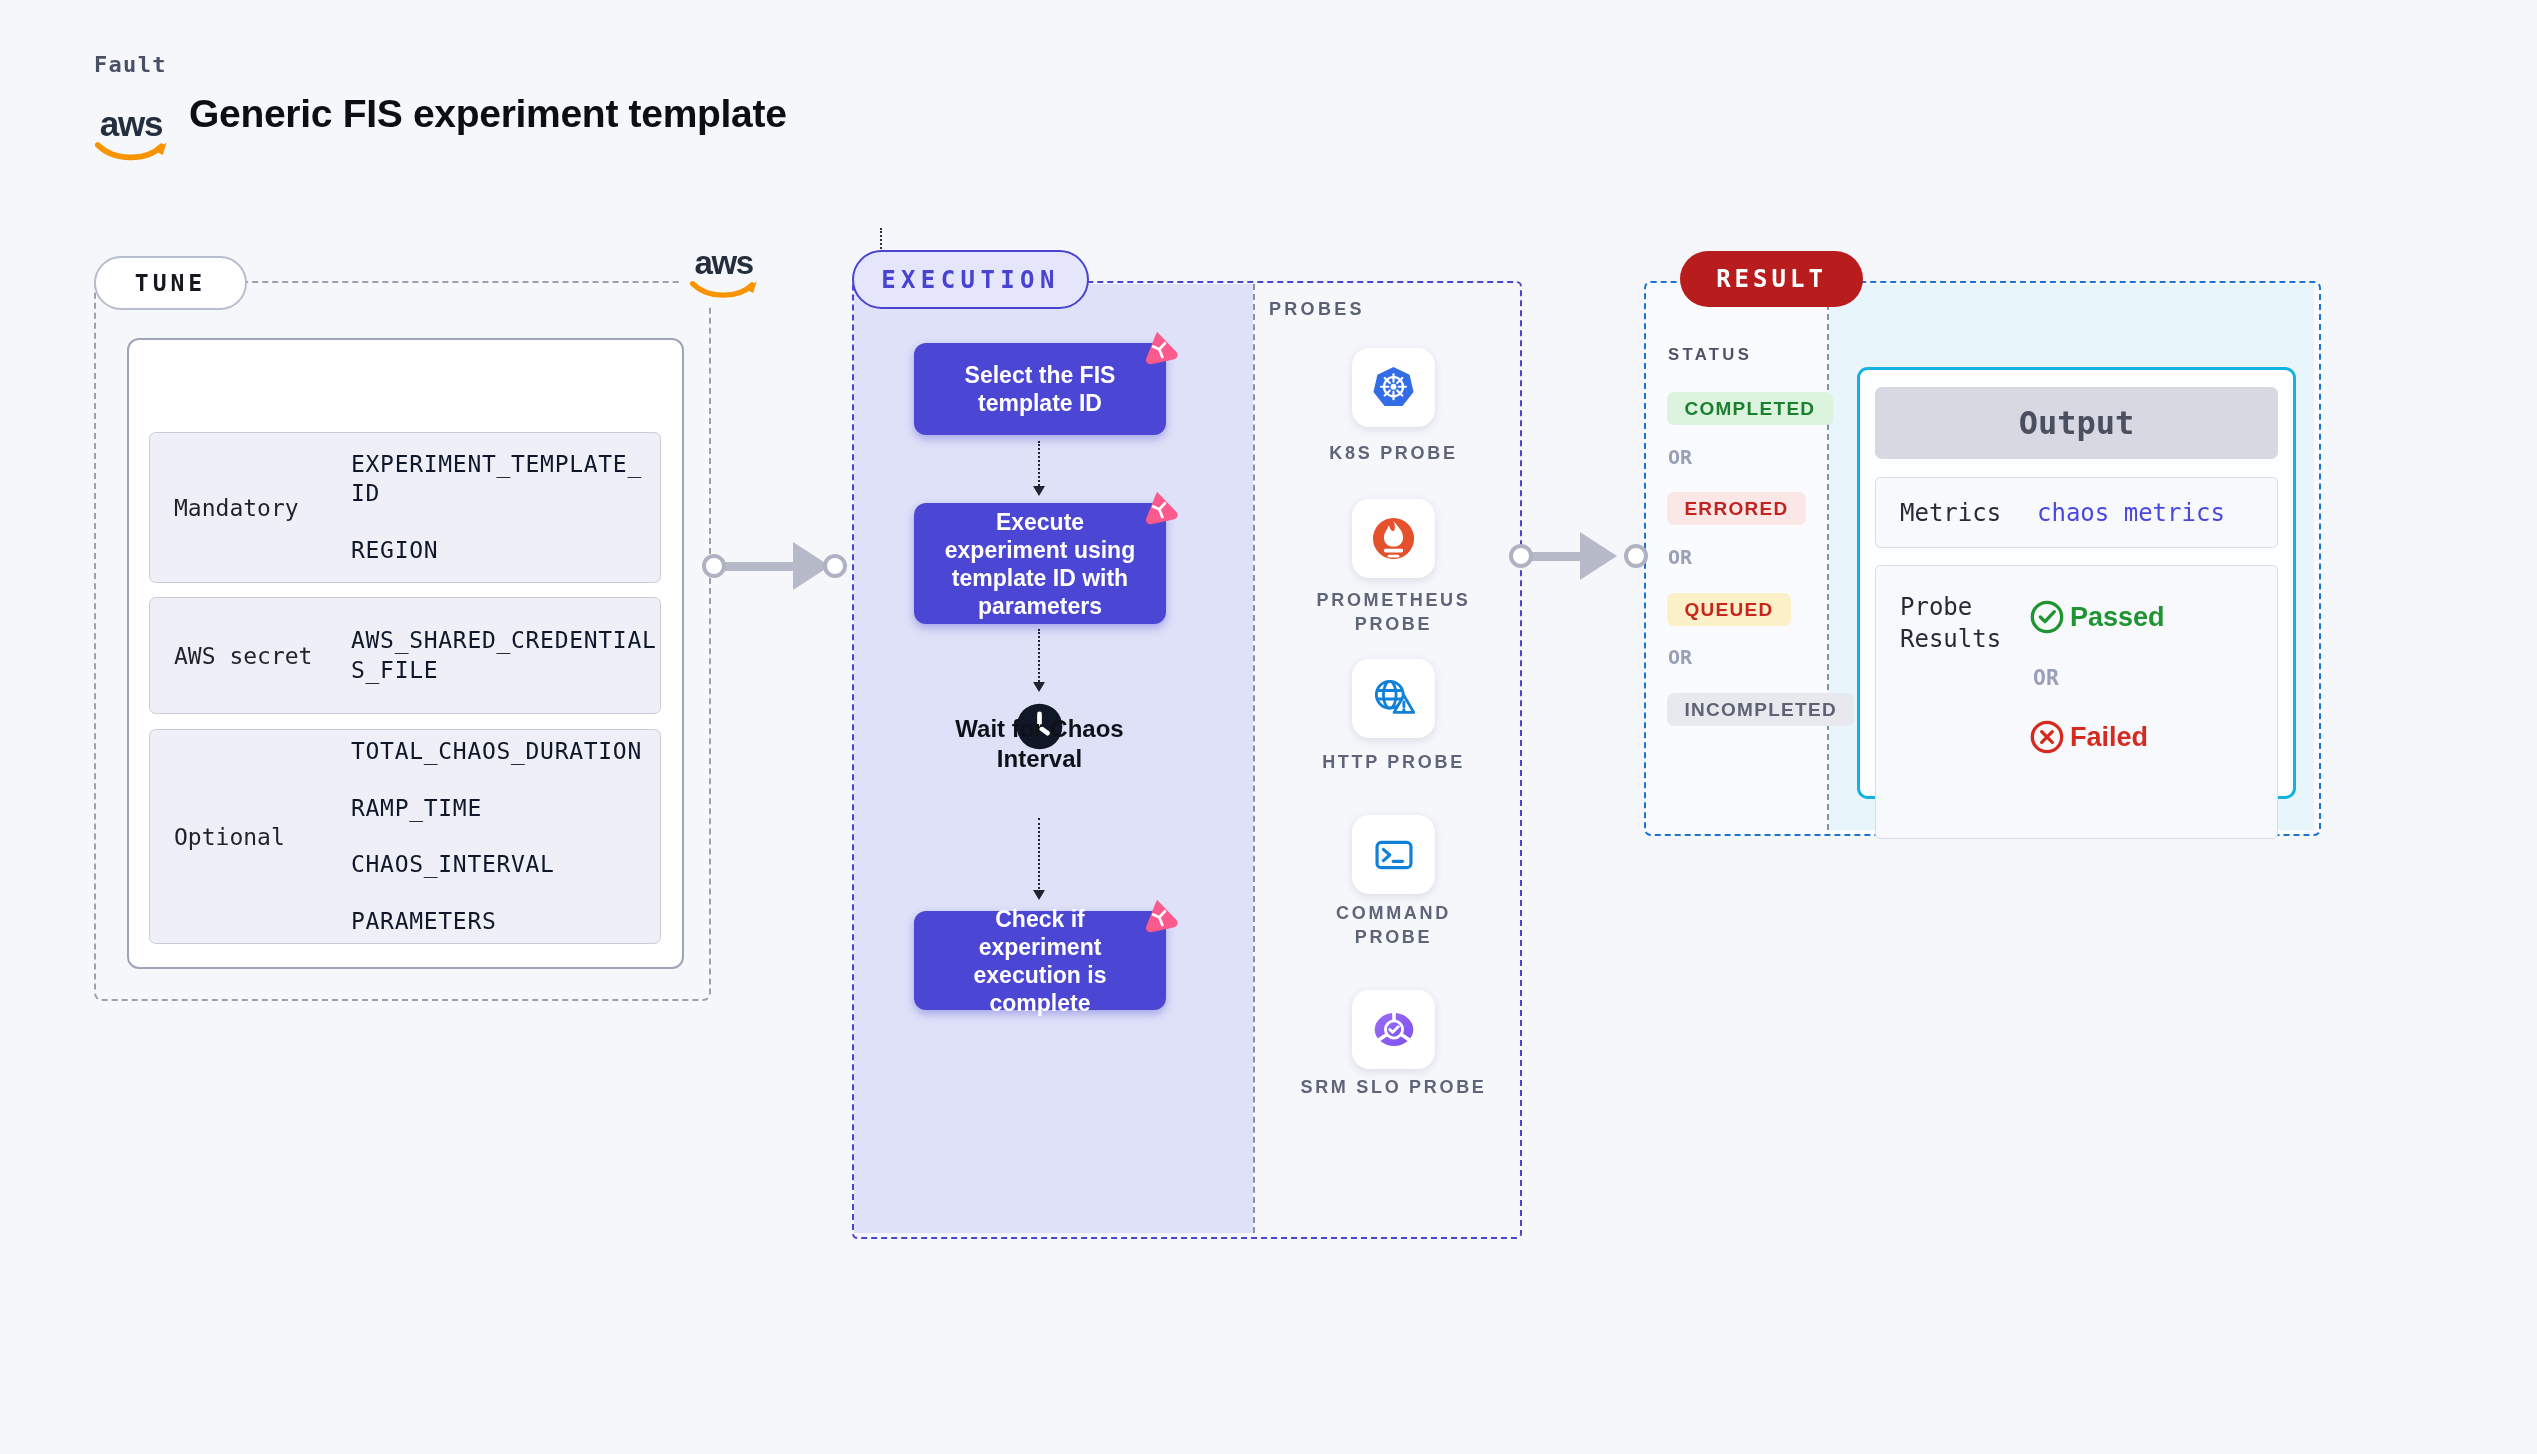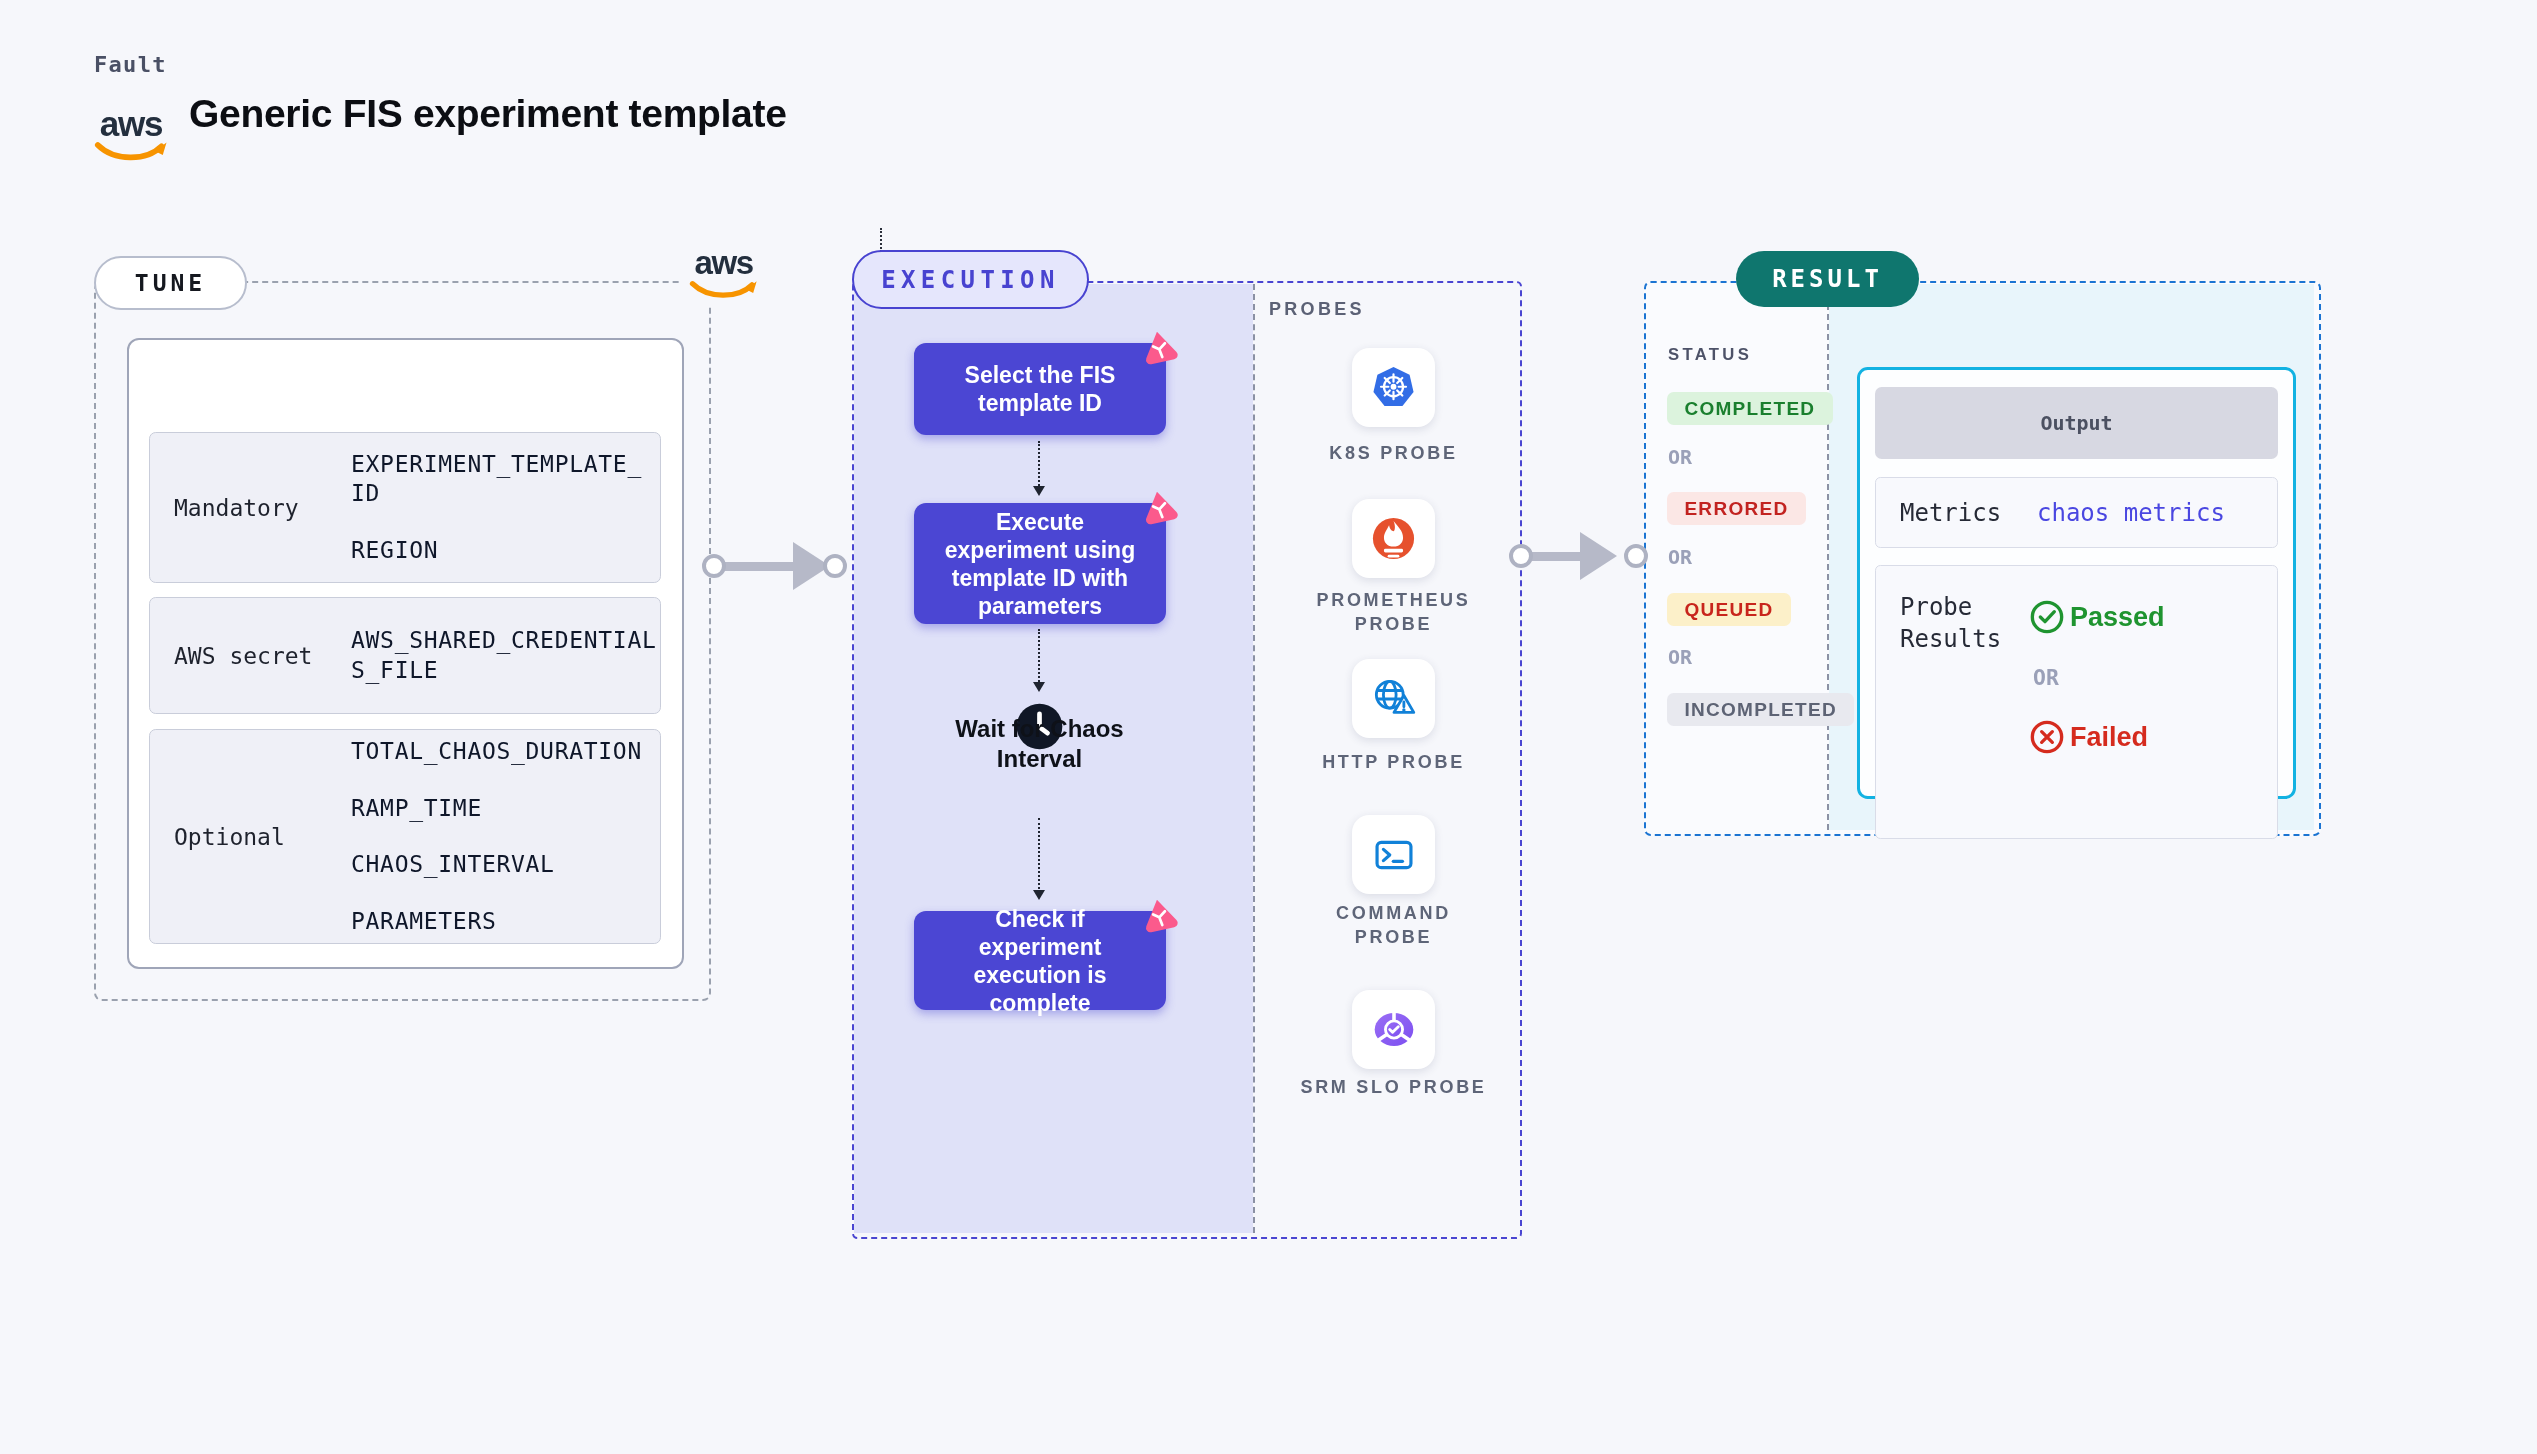--- a/index.html
+++ b/index.html
@@ -63,36 +63,36 @@
 
   
   .probes-title{left:1269px;top:299px;font-size:18px;font-weight:bold;color:#5b6175;letter-spacing:3.3px;}
   .probe-card{left:1352px;width:83px;height:79px;background:#ffffff;border-radius:17.4px;
               box-shadow:0 2.7px 8px rgba(40,50,90,.12);display:flex;align-items:center;justify-content:center;}
   .probe-label{left:1300px;width:187px;text-align:center;font-size:18px;font-weight:bold;color:#5e6578;
                letter-spacing:2.7px;line-height:24px;}
 
   
   .result-box{left:1644px;top:281px;width:673px;height:551px;border:2px dashed #1b74d2;border-radius:6.7px;background:#fafbfe;}
-  .result-pill{left:1736px;top:251px;width:183px;height:56px;background:#0f766e;
+  .result-pill{left:1680px;top:251px;width:183px;height:56px;background:#b91c1c;
                font-size:24px;font-weight:bold;color:#ffffff;letter-spacing:4px;}
   .status-title{left:1668px;top:345px;font-size:16.7px;font-weight:bold;color:#4d5268;letter-spacing:3.3px;}
   .badge{position:absolute;left:1667px;display:inline-flex;align-items:center;height:33px;padding:0 17.4px;
          border-radius:6.7px;font-size:19px;font-weight:bold;letter-spacing:1.3px;}
   .b-completed{top:392px;background:#dcf3dd;color:#1a7f2e;}
   .b-errored{top:492px;background:#fbe7e5;color:#c22320;}
   .b-queued{top:593px;background:#fcf0c9;color:#c8251c;}
   .b-incompleted{top:693px;background:#e8e9ef;color:#5d6374;}
   .or{position:absolute;left:1668px;font-size:20px;font-weight:600;color:#9aa0b8;}
   .or1{top:445px;}.or2{top:545px;}.or3{top:645px;}
   .result-sep{left:1827px;top:284px;height:546px;border-left:2px dashed #8b91a4;}
   .cyan-zone{left:1829px;top:284px;width:485px;height:546px;background:#e8f5fb;}
   .output-card{left:1857px;top:367px;width:439px;height:432px;background:#fdfeff;border:3.3px solid #12b2e2;border-radius:10.7px;box-sizing:border-box;}
   .output-header{left:1875px;top:387px;width:403px;height:72px;background:#d7d8e2;border-radius:6.7px;
-                 display:flex;align-items:center;justify-content:center;font-size:20px;font-weight:bold;color:#4b5061;}
+                 display:flex;align-items:center;justify-content:center;font-size:32px;font-weight:bold;color:#4b5061;}
   .out-row{left:1875px;width:403px;background:#f8f9fd;border:1.3px solid #d9dce8;border-radius:5.4px;box-sizing:border-box;}
   .metrics-row{top:477px;height:71px;}
   .probe-row{top:565px;height:274px;}
   .out-label{position:absolute;left:24px;font-size:24px;color:#262a36;line-height:32px;}
   .metrics-label{top:19.4px;}
   .proberes-label{top:25.4px;width:121px;}
   .metrics-value{position:absolute;left:161px;top:21px;font-size:24px;color:#4a47e1;}
   .pf-item{position:absolute;left:153px;display:flex;align-items:center;gap:5px;font-size:27px;font-weight:bold;}
   .pf-passed{top:33px;color:#1f9430;}
   .pf-failed{top:153px;color:#d52b1e;}

